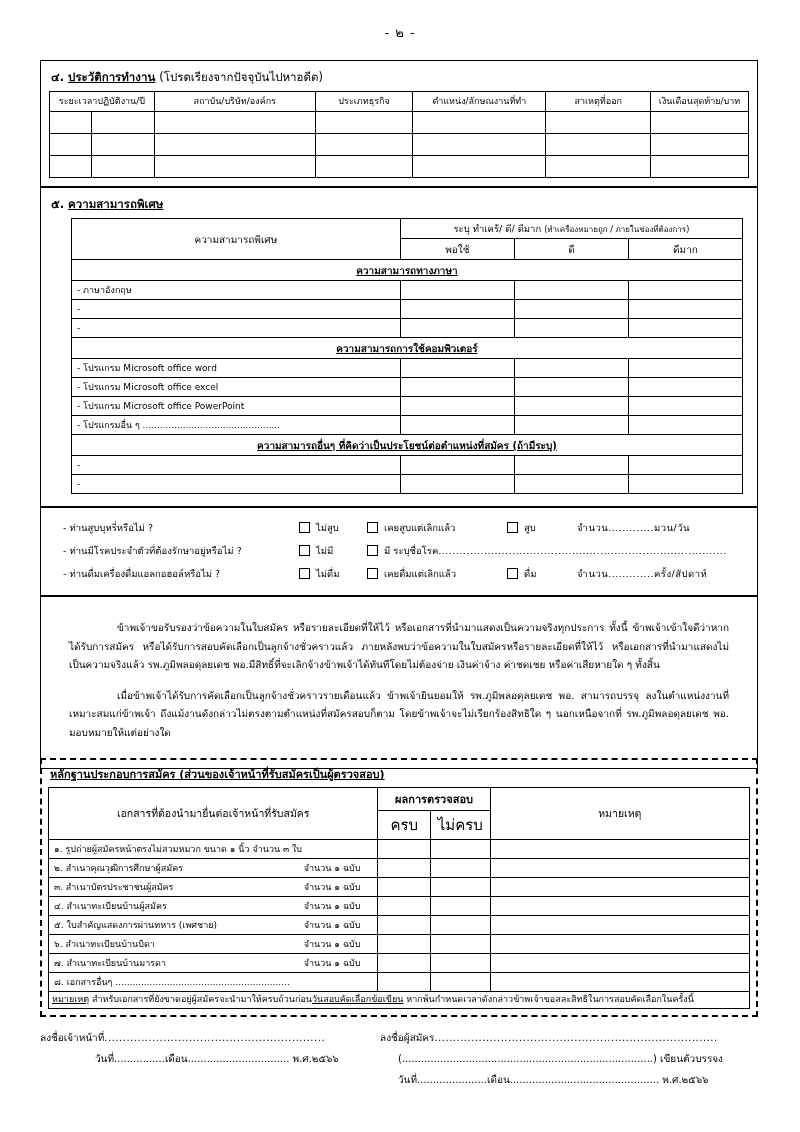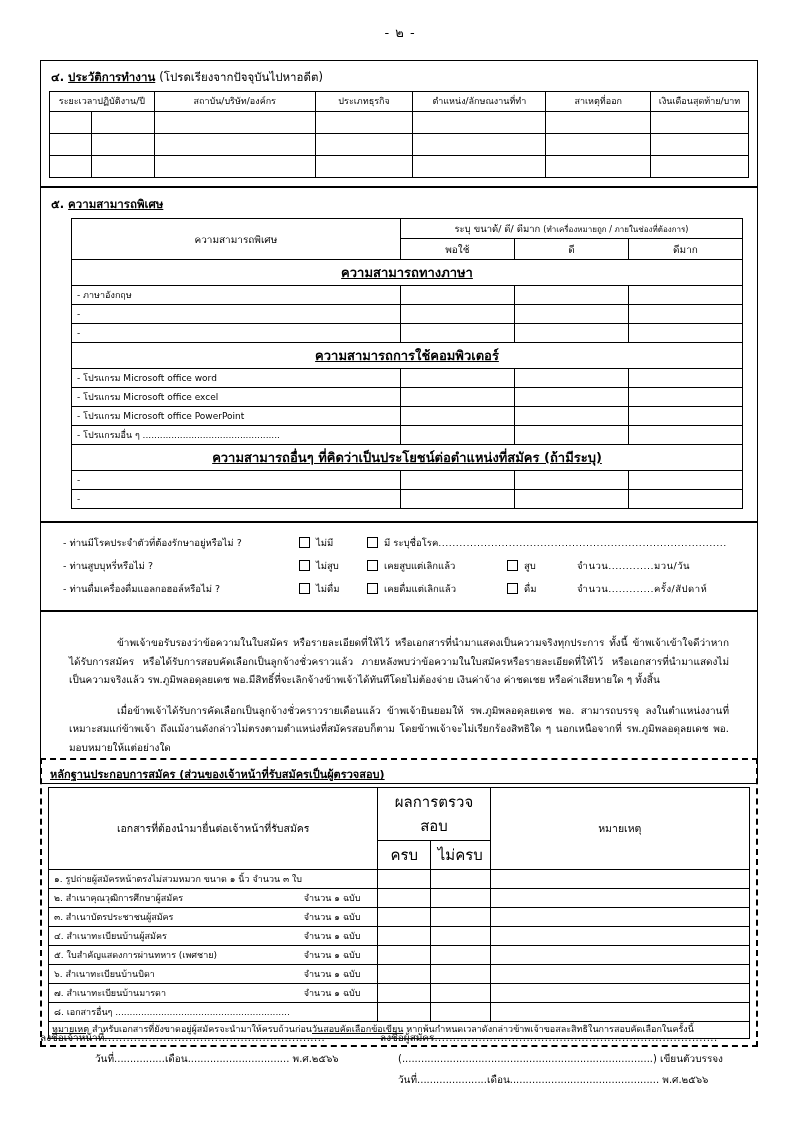--- a/index.html
+++ b/index.html
@@ -94,21 +94,21 @@
     height: 19px;
   }
   .skills-table td.lbl {
     text-align: left;
     padding-left: 5px;
     font-size: 9px;
     white-space: nowrap;
   }
   .skills-table td.sub {
     text-align: center;
-    font-size: 13px;
+    font-size: 10px;
     font-weight: bold;
     height: 21px;
   }
   .skills-table td.sub span { text-decoration: underline; }
   .skills-table .hdr-main {
     text-align: center;
     font-size: 10px;
     height: 40px;
   }
   .skills-table .hdr-rate {
@@ -185,21 +185,21 @@
     text-decoration: underline;
     margin: 1px 0 4px 2px;
     white-space: nowrap;
   }
   .docs-table { table-layout: fixed; }
   .docs-table td, .docs-table th {
     font-size: 9px;
     height: 19px;
   }
   .docs-table th.c1 { font-size: 10.5px; }
-  .docs-table th.res { font-size: 15px; height: 14px; }
+  .docs-table th.res { font-size: 11px; height: 14px; font-weight: bold; }
   .docs-table th.sub { font-size: 15px; height: 14px; }
   .docs-table th.note { font-size: 10.5px; }
   .docs-table td.item {
     text-align: left;
     padding-left: 5px;
     font-size: 9px;
     white-space: nowrap;
   }
   .docs-table td.item .qty { float: right; padding-right: 14px; }
   .docs-note td {
@@ -303,21 +303,21 @@
           <colgroup>
             <col style="width:49%">
               <col style="width:17%">
               <col style="width:17%">
               <col style="width:17%">
           </colgroup>
           <tbody>
             <tr>
               <td class="hdr-main" rowspan="2">ความสามารถพิเศษ</td>
               <td class="hdr-rate" colspan="3">
-                <span>ระบุ  ขนาด้/ ดี/ ดีมาก</span>
+                <span>ระบุ  ทำเคร้/ ดี/ ดีมาก</span>
                 <small>(ทำเครื่องหมายถูก  /  ภายในช่องที่ต้องการ)</small>
               </td>
             </tr>
             <tr>
               <td class="hdr-lvl">พอใช้</td>
               <td class="hdr-lvl">ดี</td>
               <td class="hdr-lvl">ดีมาก</td>
             </tr>
 
             <tr>
@@ -386,47 +386,47 @@
               <td></td>
             </tr>
           </tbody>
         </table>
       </div>
     </div>
 
     <div class="sec">
 
       <div class="health-row">
+        <div class="health-q">- ท่านสูบบุหรี่หรือไม่ ?</div>
+        <div class="opt opt-a">
+          <span class="cbox"></span>
+          <span>ไม่สูบ</span>
+        </div>
+        <div class="opt opt-b">
+          <span class="cbox"></span>
+          <span>เคยสูบแต่เลิกแล้ว</span>
+        </div>
+        <div class="opt opt-c">
+          <span class="cbox"></span>
+          <span>สูบ</span>
+        </div>
+        <span class="fill dots">จำนวน.............มวน/วัน</span>
+      </div>
+
+      <div class="health-row">
         <div class="health-q">- ท่านมีโรคประจำตัวที่ต้องรักษาอยู่หรือไม่ ?</div>
         <div class="opt opt-a">
           <span class="cbox"></span>
           <span>ไม่มี</span>
         </div>
         <div class="opt">
           <span class="cbox"></span>
           <span>มี  ระบุชื่อโรค</span>
         </div>
         <span class="fill dots">..................................................................................</span>
-      </div>
-
-      <div class="health-row">
-        <div class="health-q">- ท่านสูบบุหรี่หรือไม่ ?</div>
-        <div class="opt opt-a">
-          <span class="cbox"></span>
-          <span>ไม่สูบ</span>
-        </div>
-        <div class="opt opt-b">
-          <span class="cbox"></span>
-          <span>เคยสูบแต่เลิกแล้ว</span>
-        </div>
-        <div class="opt opt-c">
-          <span class="cbox"></span>
-          <span>สูบ</span>
-        </div>
-        <span class="fill dots">จำนวน.............มวน/วัน</span>
       </div>
 
       <div class="health-row">
         <div class="health-q">- ท่านดื่มเครื่องดื่มแอลกอฮอล์หรือไม่ ?</div>
         <div class="opt opt-a">
           <span class="cbox"></span>
           <span>ไม่ดื่ม</span>
         </div>
         <div class="opt opt-b">
           <span class="cbox"></span>

